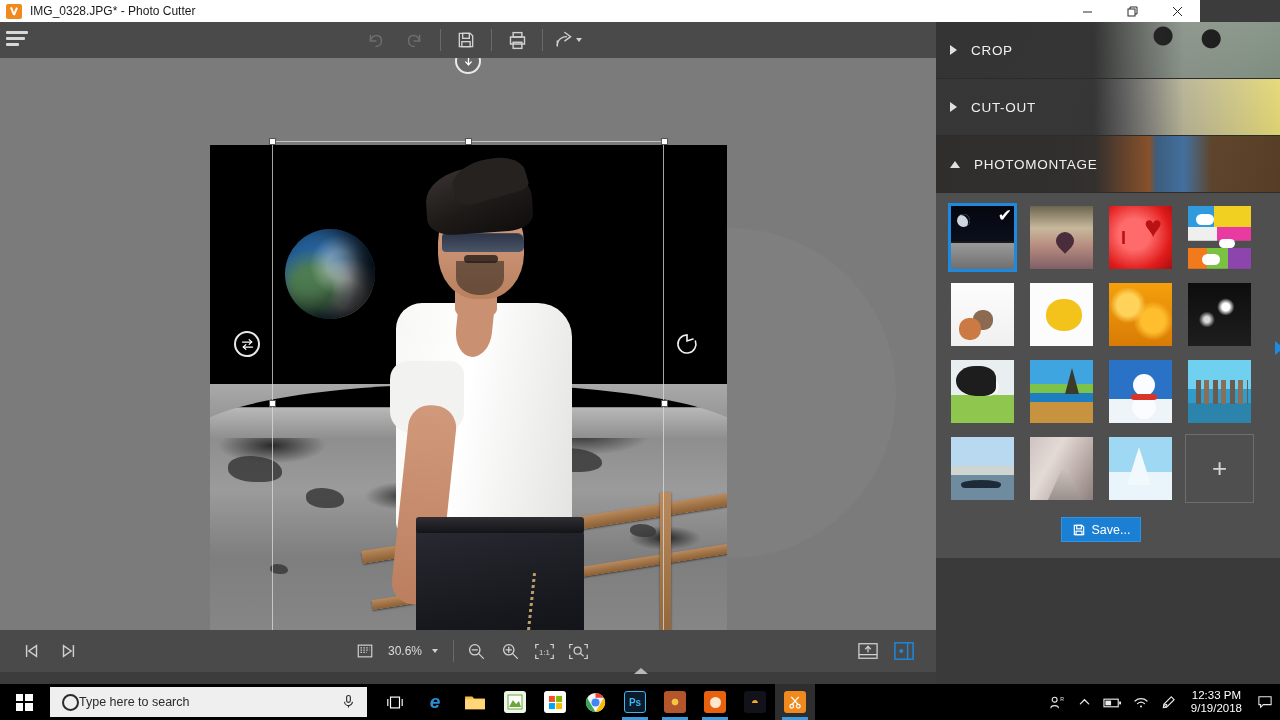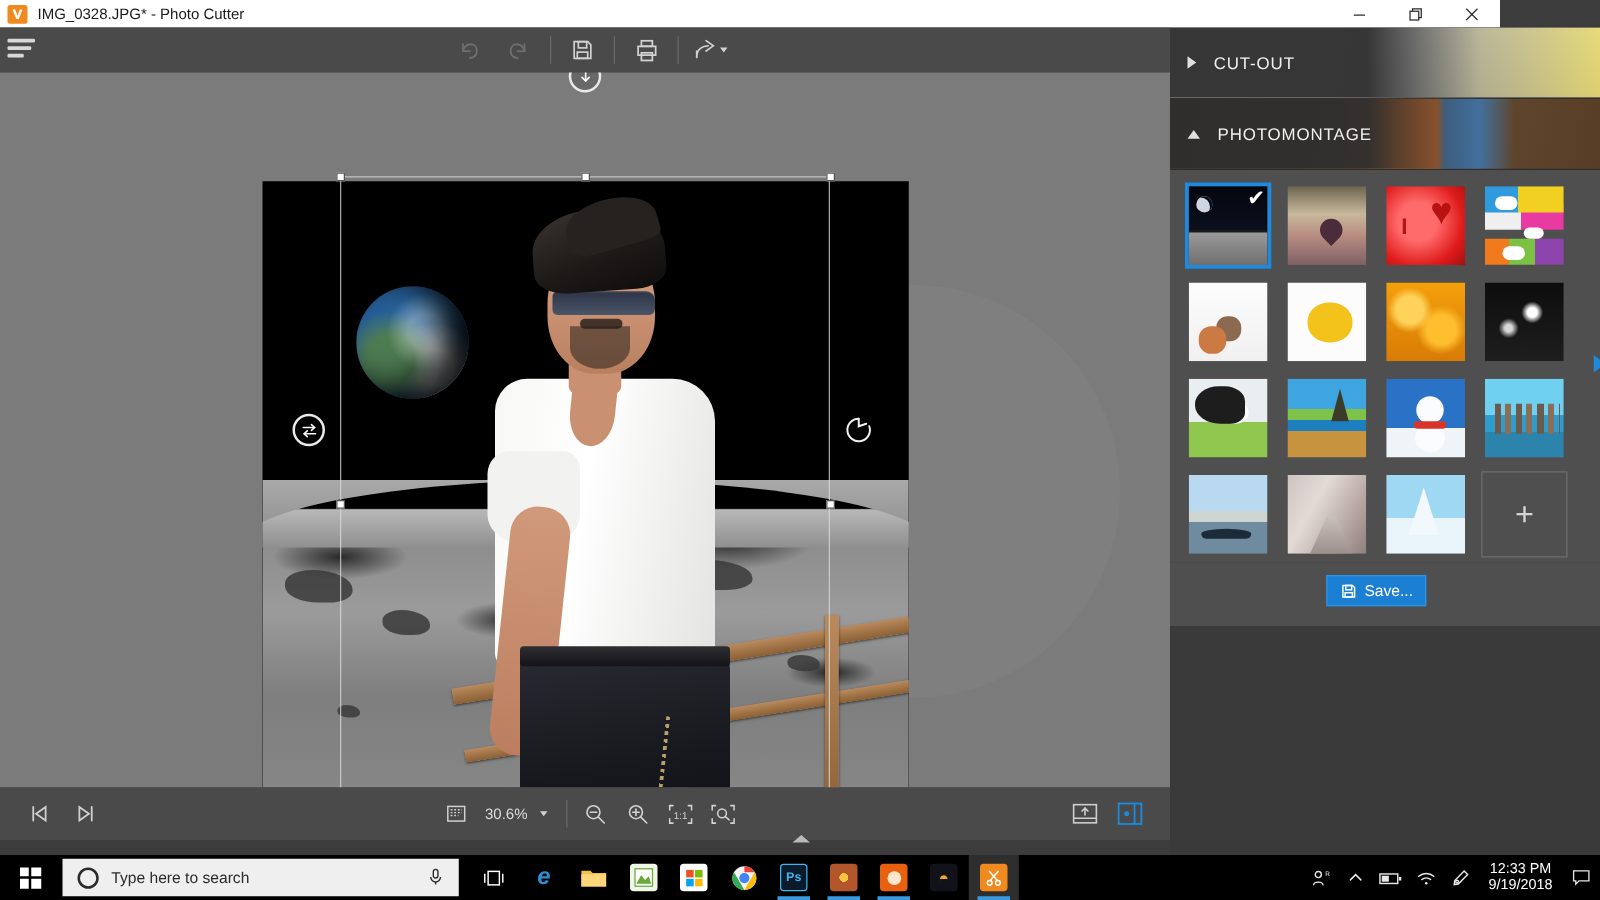--- a/index.html
+++ b/index.html
@@ -322,21 +322,21 @@
   .start {
     width:48px; height:36px; display:flex; align-items:center; justify-content:center;
   }
   .start-glyph { width:17px; height:17px; display:grid; grid-template-columns:1fr 1fr; grid-template-rows:1fr 1fr; gap:2px; }
   .start-glyph i { background:#fff; display:block; }
   .searchbox {
     width:317px; height:30px; background:#efefef; display:flex; align-items:center;
     margin-left:2px; position:relative;
   }
   .cortana { width:17px; height:17px; border:2px solid #2b2b2b; border-radius:50%; margin-left:12px; }
-  .search-text { font-size:12.5px; color:#2b2b2b; margin-left:10px; }
+  .search-text { font-size:12.5px; color:#2b2b2b; margin-left:0; }
   .mic { position:absolute; right:12px; top:7px; color:#2b2b2b; }
   .tb-apps { display:flex; align-items:center; margin-left:8px; gap:0; }
   .tbapp {
     width:40px; height:36px; display:flex; align-items:center; justify-content:center;
     position:relative;
   }
   .tbapp.running::after {
     content:""; position:absolute; bottom:0; left:7px; width:26px; height:3px; background:#3b9bdf;
   }
   .tbapp.active { background:#2e2e2e; }
@@ -572,20 +572,26 @@
           <circle cx="9" cy="11" r="2.2" fill="currentColor" stroke="none"></circle>
         </svg>
       </div>
     </div>
   </div>
   <div class="collapse-arrow"></div>
 
   <div class="rpanel">
     <div class="accordion">
 
+      <div class="acc-head">
+        <div class="acc-bg crop"></div>
+        <div class="acc-shade"></div>
+        <div class="acc-tri"></div>
+        <div class="acc-label">CROP</div>
+      </div>
 
       <div class="acc-head">
         <div class="acc-bg cutout"></div>
         <div class="acc-shade"></div>
         <div class="acc-tri"></div>
         <div class="acc-label">CUT-OUT</div>
       </div>
 
       <div class="acc-head">
         <div class="acc-bg montage"></div>

